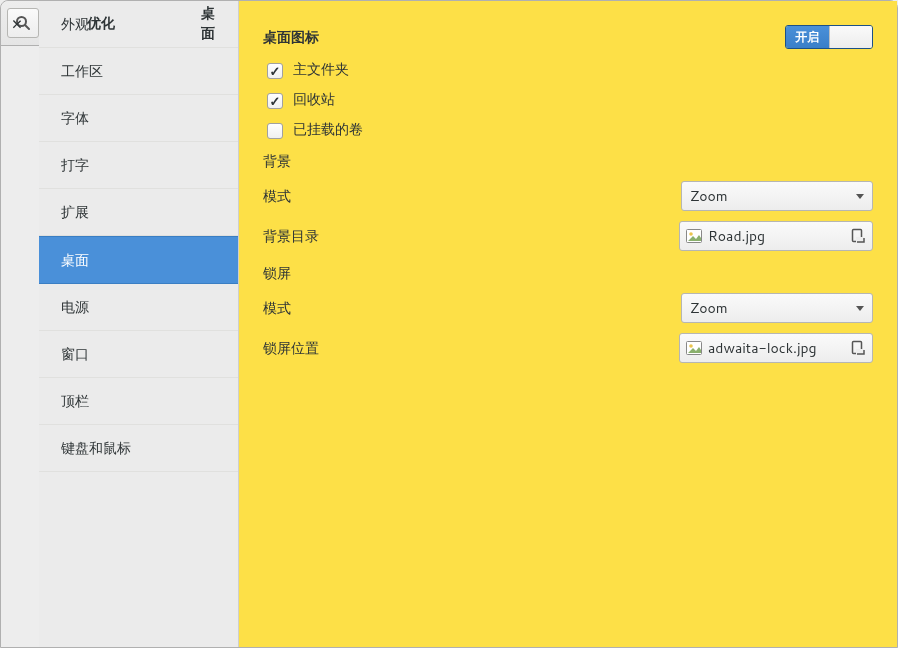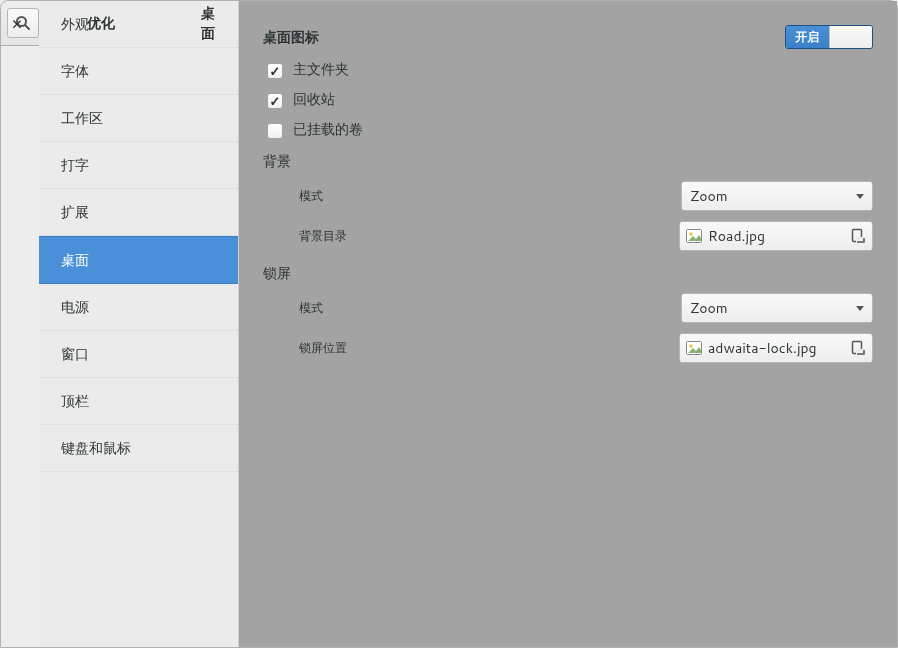--- a/index.html
+++ b/index.html
@@ -88,21 +88,21 @@
   font-size: 14px;
 }
 .sidebar-item.selected {
   background: #4a90d9;
   color: white;
   border-top: 1px solid #3a7ec3;
   border-bottom: 1px solid #3a7ec3;
 }
 .content {
   flex: 1;
-  background: #a3a3a3;
+  background: #fde047;
   padding: 24px 24px 24px 24px;
   overflow-y: auto;
 }
 .section-row {
   display: flex;
   align-items: center;
   justify-content: space-between;
   margin-bottom: 10px;
 }
 .section-title {
@@ -164,22 +164,21 @@
   margin-top: 12px;
   margin-bottom: 10px;
 }
 .form-row {
   display: flex;
   align-items: center;
   justify-content: space-between;
   margin-bottom: 10px;
 }
 .form-label {
-  font-size: 12px;
-  margin-left: 36px;
+  font-size: 14px;
 }
 .combo {
   width: 192px;
   height: 30px;
   background: linear-gradient(#fafafa, #ededed);
   border: 1px solid #b6b6b3;
   border-radius: 3px;
   display: flex;
   align-items: center;
   padding: 0 8px;
@@ -226,22 +225,22 @@
     <div class="sidebar-title">优化</div>
     <div class="page-title">桌面</div>
     <div class="close-btn">
       <span>×</span>
     </div>
   </div>
 
   <div class="body">
     <div class="sidebar">
       <div class="sidebar-item"><span>外观</span></div>
+      <div class="sidebar-item"><span>工作区</span></div>
       <div class="sidebar-item"><span>字体</span></div>
-      <div class="sidebar-item"><span>工作区</span></div>
       <div class="sidebar-item"><span>打字</span></div>
       <div class="sidebar-item"><span>扩展</span></div>
       <div class="sidebar-item selected"><span>桌面</span></div>
       <div class="sidebar-item"><span>电源</span></div>
       <div class="sidebar-item"><span>窗口</span></div>
       <div class="sidebar-item"><span>顶栏</span></div>
       <div class="sidebar-item"><span>键盘和鼠标</span></div>
     </div>
 
     <div class="content">

